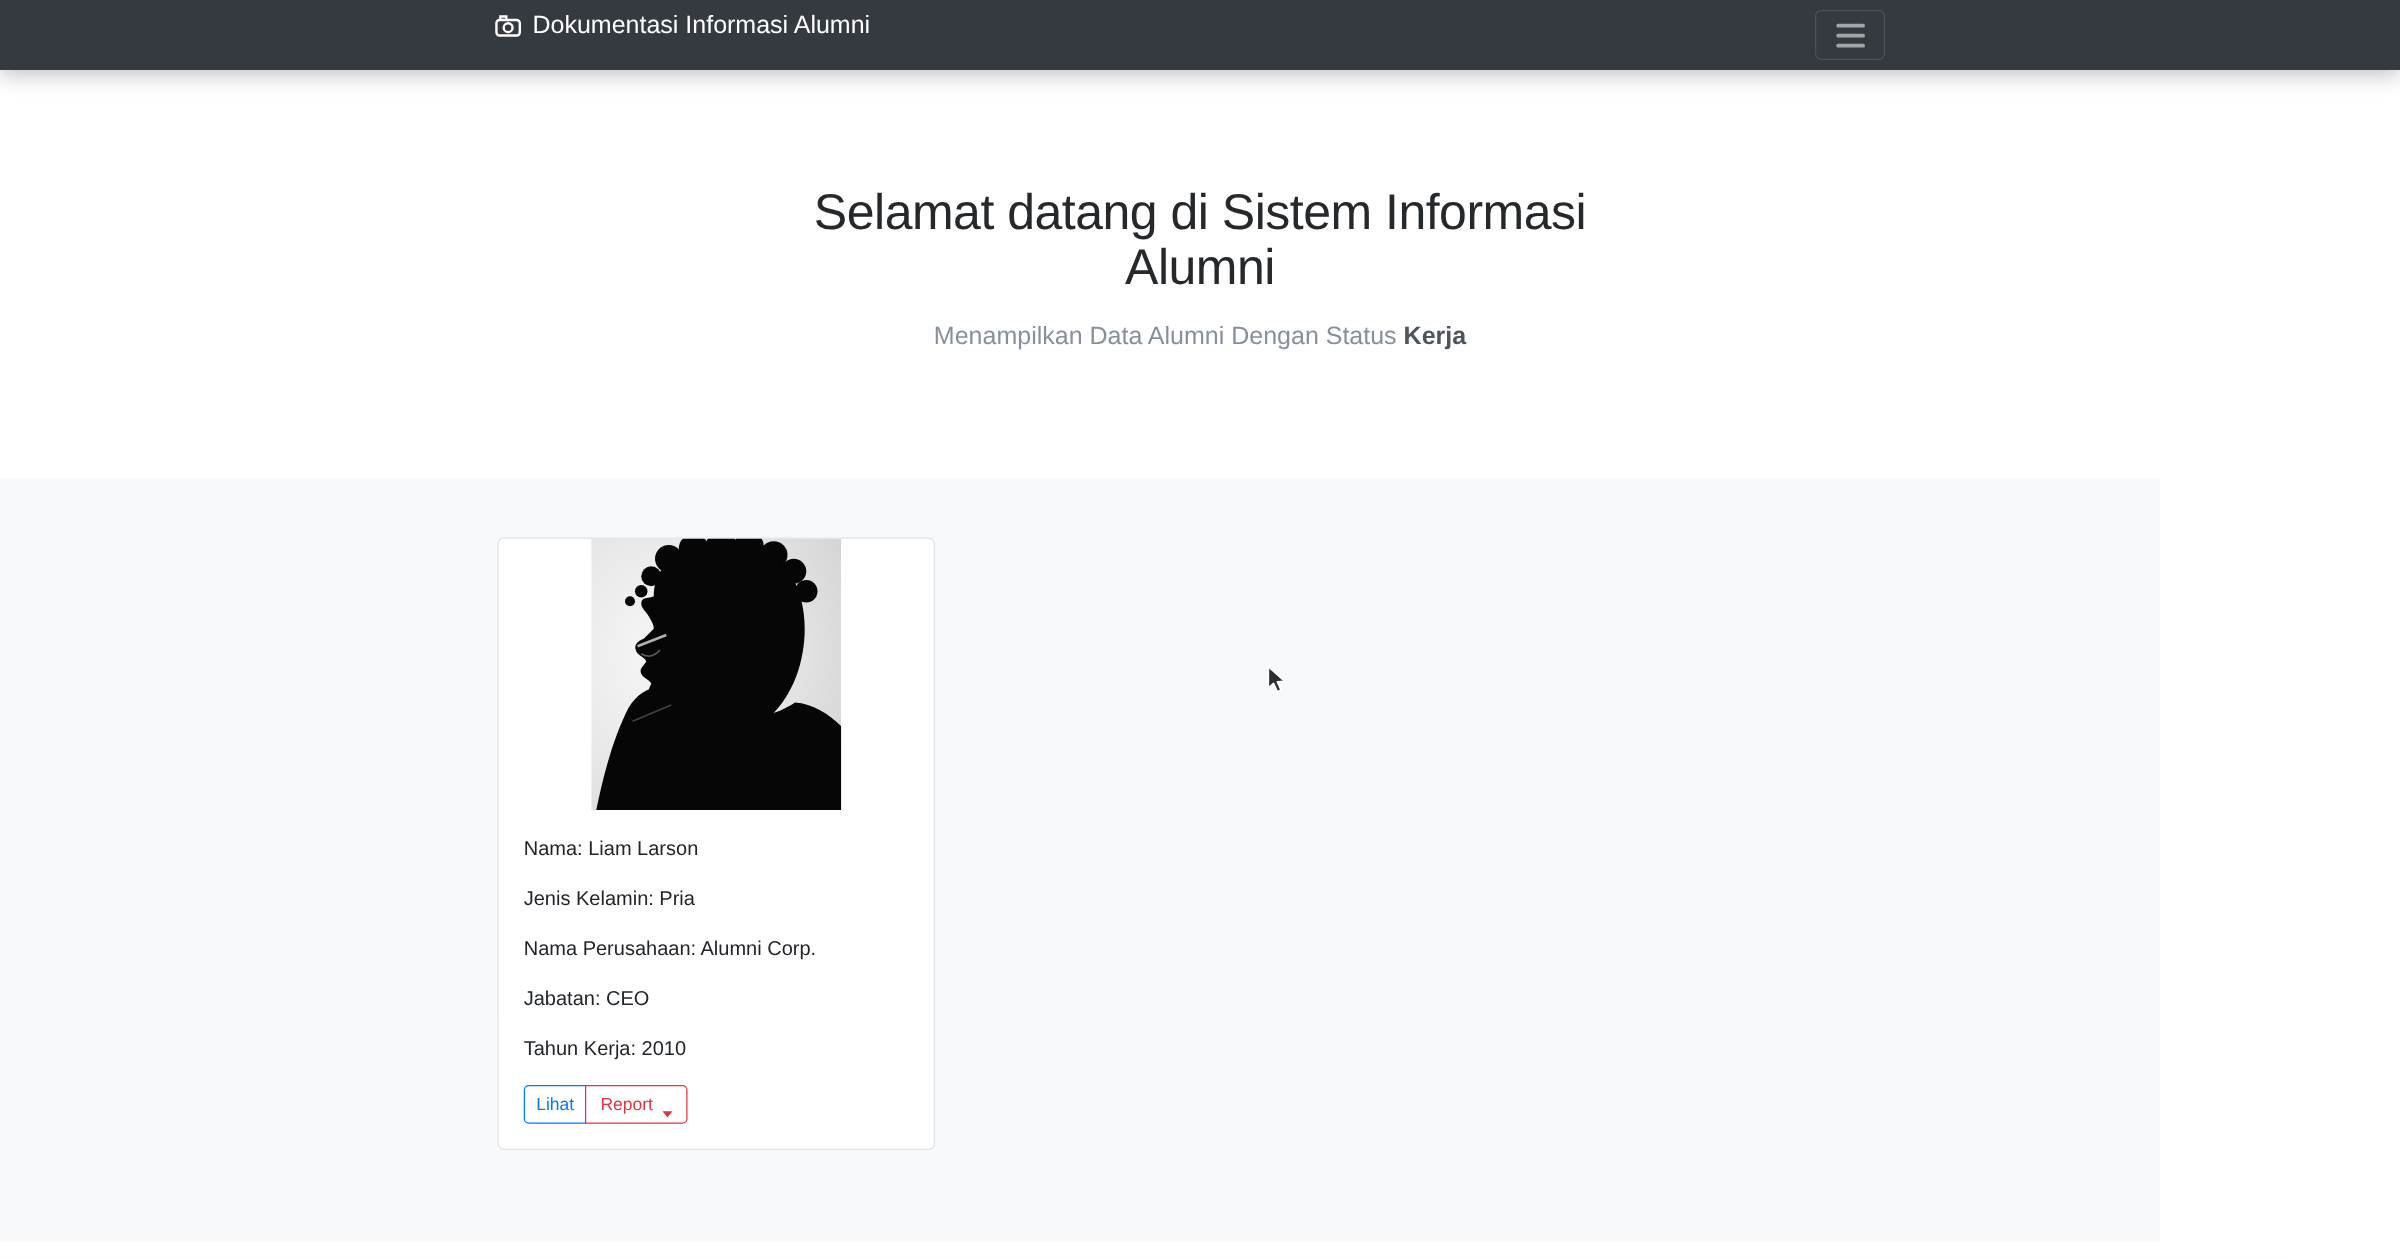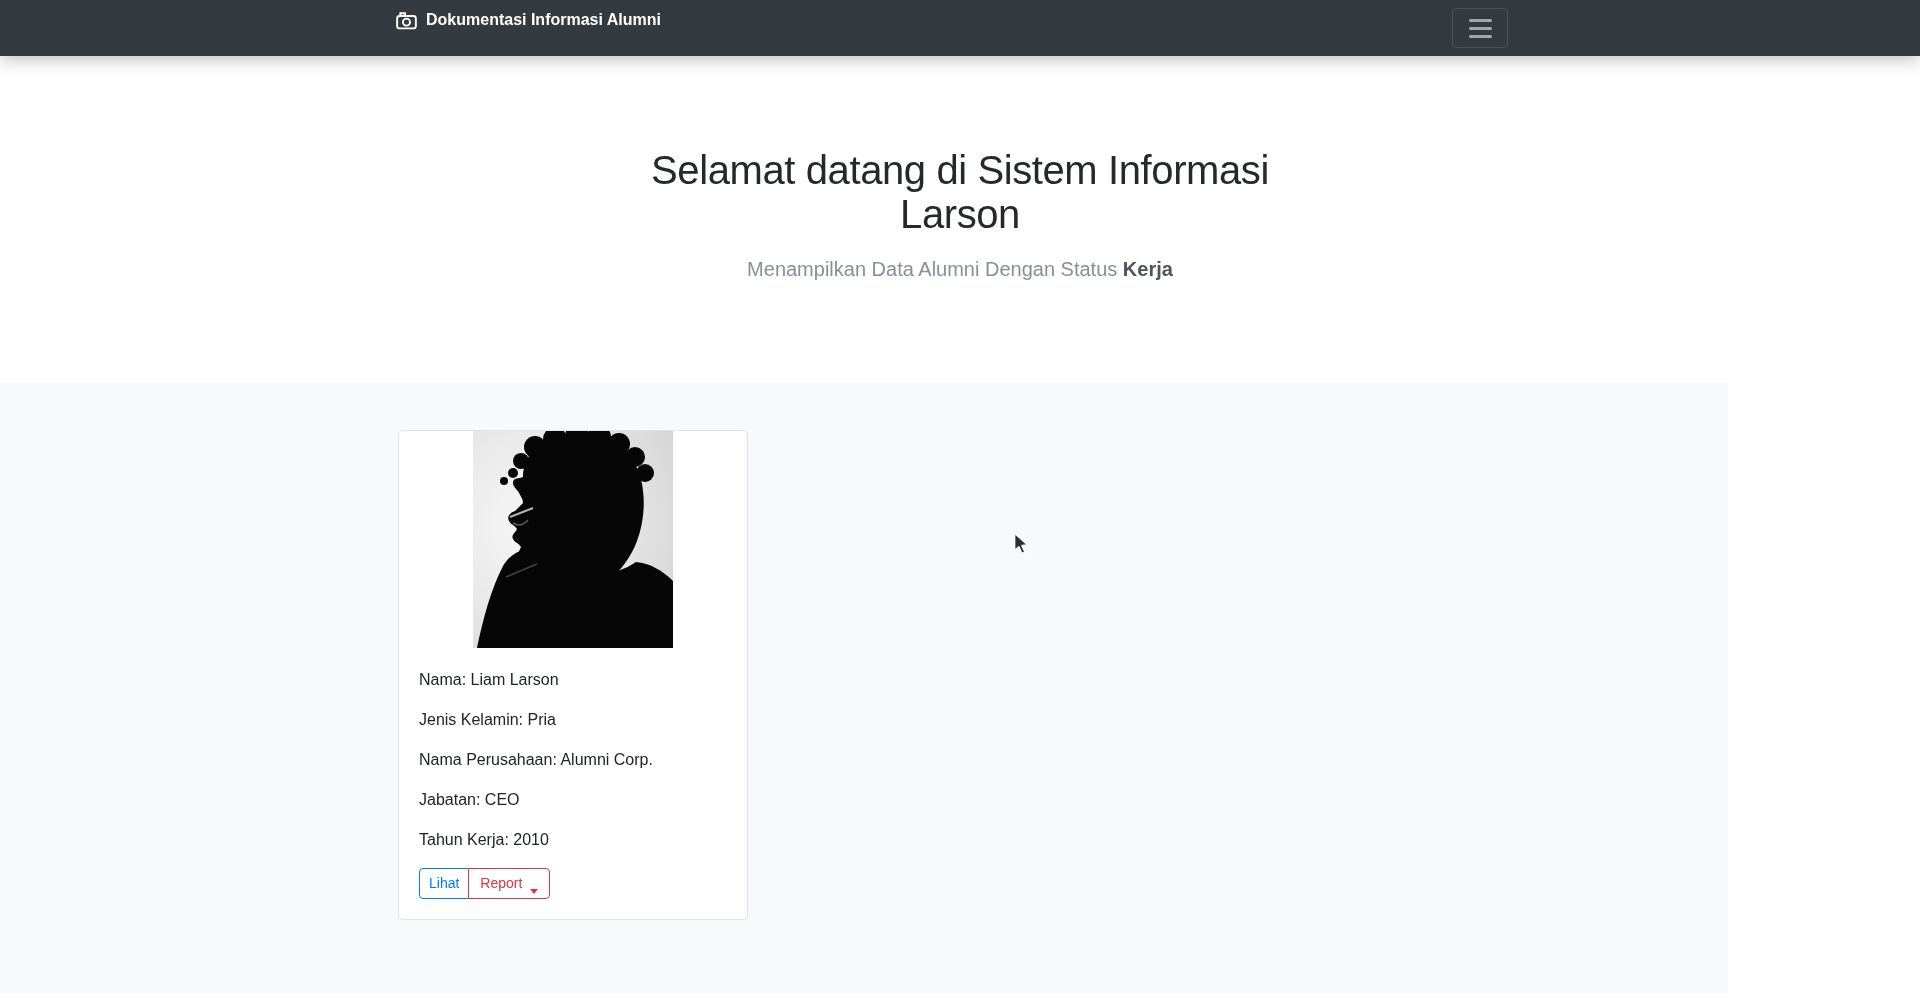--- a/index.html
+++ b/index.html
@@ -11,21 +11,21 @@
   }
   
   .navbar{
     position:absolute;top:0;left:0;width:1920px;height:56px;
     background:#343a40;z-index:5;
     box-shadow:0 4px 16px rgba(33,37,41,.28);
   }
   .brand{
     position:absolute;left:396px;top:0;height:40px;
     display:flex;align-items:center;gap:9px;
-    color:#ffffff;font-size:16px;font-weight:700;
+    color:#ffffff;font-size:20px;font-weight:400;
     text-decoration:none;cursor:pointer;white-space:nowrap;
   }
   .brand svg{display:block;}
   .toggler{
     position:absolute;left:1452px;top:8px;width:56px;height:40px;
     background:transparent;border:1px solid rgba(255,255,255,.12);
     border-radius:5px;cursor:pointer;
     display:flex;flex-direction:column;justify-content:center;align-items:center;gap:5px;
     padding:0;box-sizing:border-box;
   }
@@ -100,21 +100,21 @@
   <button class="toggler">
     <span class="bar"></span>
     <span class="bar"></span>
     <span class="bar"></span>
   </button>
 </nav>
 
 <section class="hero">
   <h1>
     <span>Selamat datang di Sistem Informasi</span>
-    <span>Larson</span>
+    <span>Alumni</span>
   </h1>
   <p class="lead">
     <span>Menampilkan Data Alumni Dengan Status </span><b>Kerja</b>
   </p>
 </section>
 
 <section class="content">
   <div class="card">
     <svg class="card-photo" width="200" height="217" viewBox="0 0 200 217">
       <defs>

